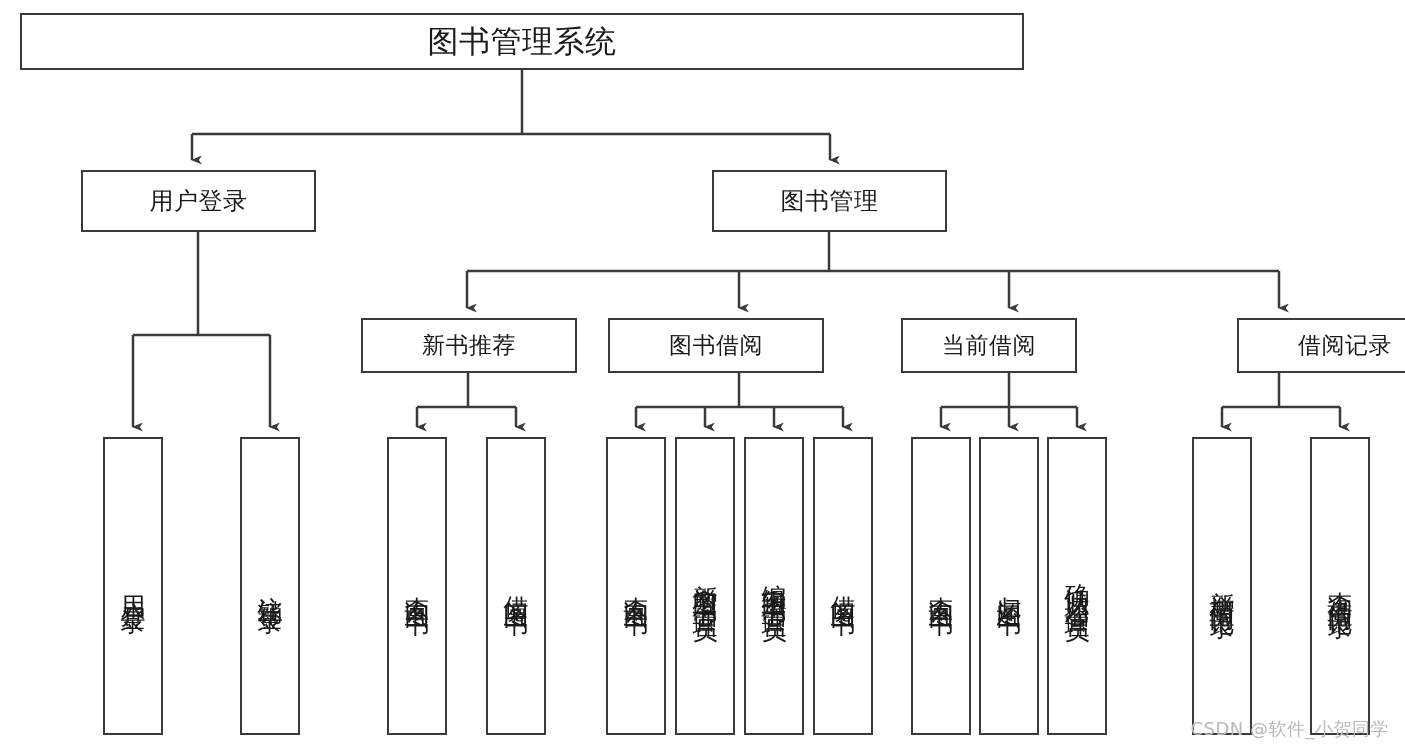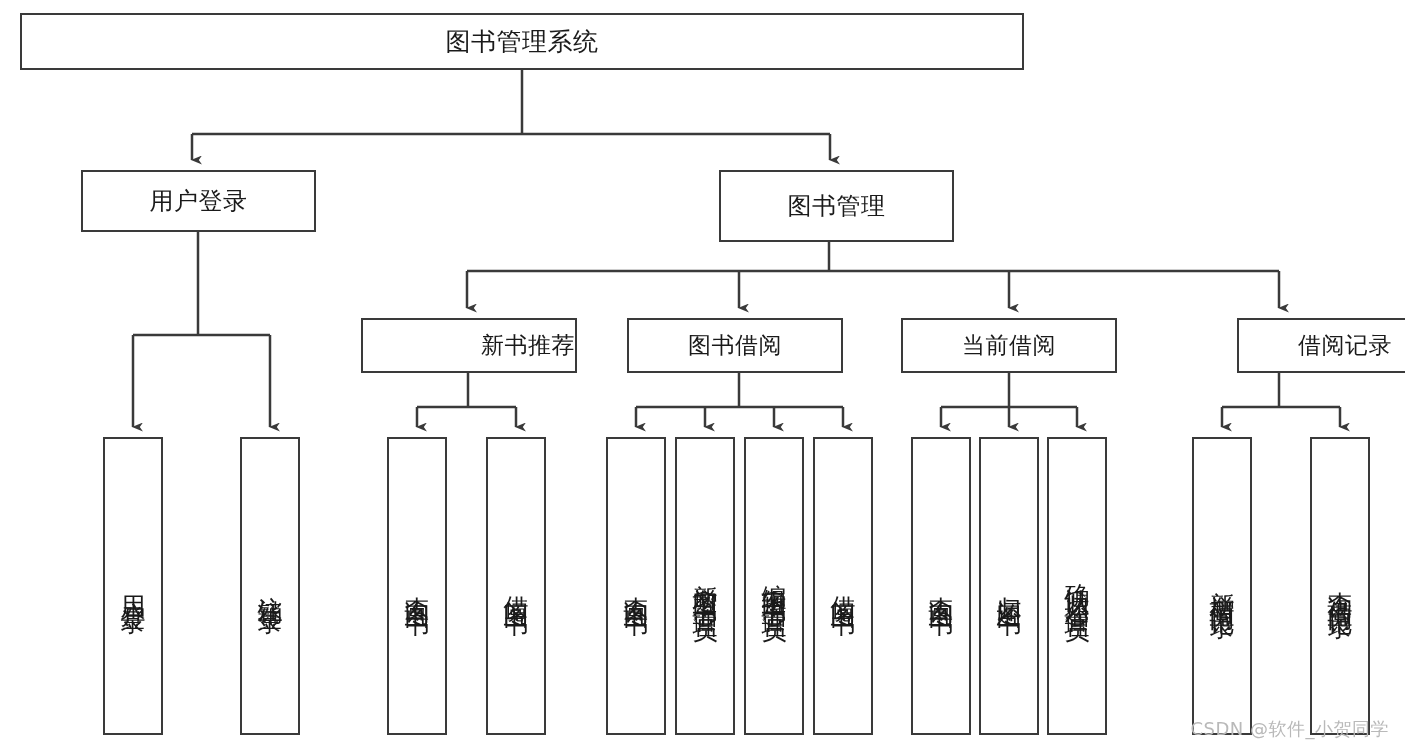--- a/index.html
+++ b/index.html
@@ -38,21 +38,21 @@
   .node .lbl {
     display: block;
     text-align: center;
     line-height: 1.18;
     letter-spacing: 0.5px;
   }
   
   .node.h .lbl {
     writing-mode: horizontal-tb;
   }
-  .node.root .lbl { font-size: 25px; }
+  .node.root .lbl { font-size: 31px; }
   .node.lvl2 .lbl { font-size: 24px; }
   .node.lvl3 .lbl { font-size: 23px; }
   
   .node.v {
     align-items: center;
     justify-content: center;
   }
   .node.v .lbl {
     writing-mode: vertical-rl;
     text-orientation: upright;
@@ -129,31 +129,31 @@
     </g>
   </svg>
 
   <div class="node h root" style="left:20px; top:13px; width:1004px; height:57px;">
     <span class="lbl">图书管理系统</span>
   </div>
 
   <div class="node h lvl2" style="left:81px; top:170px; width:235px; height:62px;">
     <span class="lbl">用户登录</span>
   </div>
-  <div class="node h lvl2" style="left:712px; top:170px; width:235px; height:72px;margin-left:7px;">
+  <div class="node h lvl2" style="left:712px; top:170px; width:235px; height:62px;">
     <span class="lbl">图书管理</span>
   </div>
 
-  <div class="node h lvl3" style="left:361px; top:318px; width:216px; height:55px;justify-content:flex-end;">
+  <div class="node h lvl3" style="left:361px; top:318px; width:216px; height:55px;">
     <span class="lbl">新书推荐</span>
   </div>
-  <div class="node h lvl3" style="left:627px; top:318px; width:216px; height:55px;justify-content:center;">
+  <div class="node h lvl3" style="left:608px; top:318px; width:216px; height:55px;justify-content:center;">
     <span class="lbl">图书借阅</span>
   </div>
-  <div class="node h lvl3" style="left:901px; top:318px; width:216px; height:55px;">
+  <div class="node h lvl3" style="left:901px; top:318px; width:176px; height:55px;">
     <span class="lbl">当前借阅</span>
   </div>
   <div class="node h lvl3" style="left:1237px; top:318px; width:216px; height:55px;">
     <span class="lbl">借阅记录</span>
   </div>
 
   <div class="node v" style="left:103px; top:437px; width:60px; height:298px;">
     <span class="lbl">用户登录</span>
   </div>
   <div class="node v" style="left:240px; top:437px; width:60px; height:298px;">

